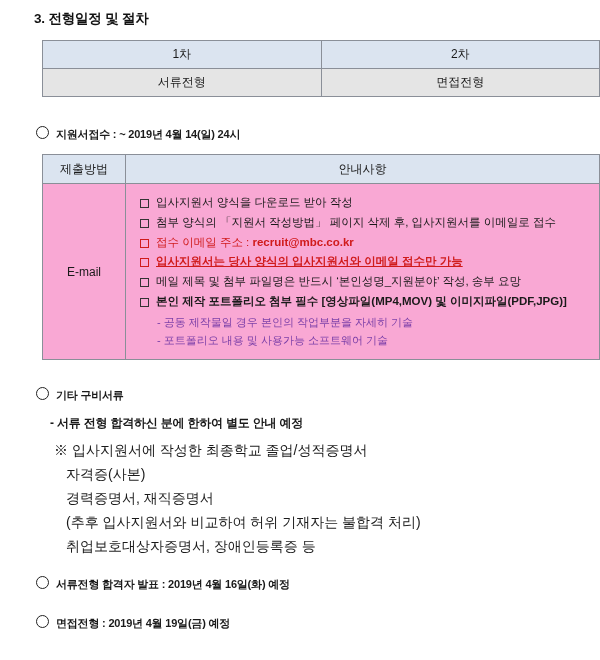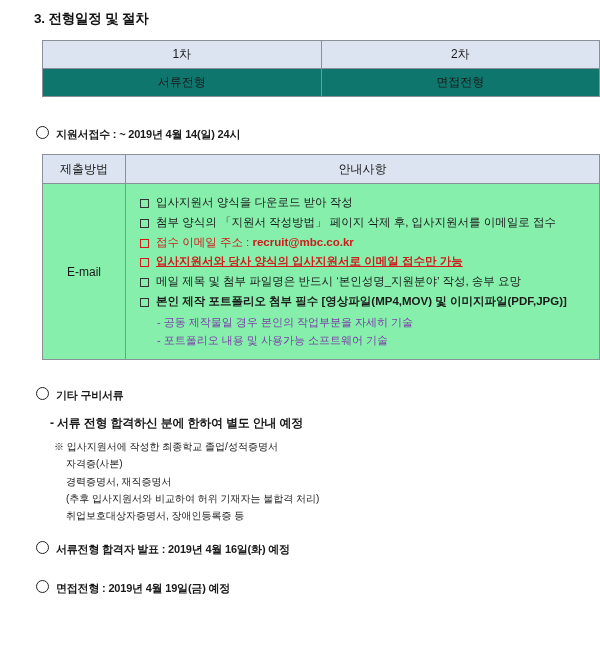--- a/index.html
+++ b/index.html
@@ -43,21 +43,21 @@
     text-align: center;
     font-size: 12px;
     font-weight: normal;
     color: #1a1a1a;
   }
   table.sched th {
     background: #dbe4f0;
     font-weight: normal;
   }
   table.sched td {
-    background: #0f766e;
+    background: #e5e5e5;
     text-align: center;
   }
   
   .bullet-line {
     display: flex;
     align-items: baseline;
     margin: 0 0 12px 4px;
     font-size: 11px;
     font-weight: bold;
     letter-spacing: -0.2px;
@@ -87,21 +87,21 @@
     border: 1px solid #8a8f98;
     background: #dbe4f0;
     height: 26px;
     font-size: 12px;
     font-weight: normal;
     color: #1a1a1a;
   }
   table.apply td {
     border: 1px solid #8a8f98;
     vertical-align: middle;
-    background: #86efac;
+    background: #f9a8d4;
   }
   td.method {
     text-align: center;
     font-size: 12px;
     width: 80px;
   }
   td.guide {
     padding: 10px 10px 10px 14px;
   }
   .guide-item {
@@ -138,21 +138,21 @@
   }
   
   .doc-note {
     font-size: 12px;
     font-weight: bold;
     margin: 0 0 6px 18px;
     letter-spacing: -0.2px;
   }
   .doc-list {
     margin: 0 0 0 22px;
-    font-size: 10px;
+    font-size: 14px;
     line-height: 1.72;
   }
   .indent2 { margin-left: 12px; }
   .gap-lg { height: 16px; }
   .gap-md { height: 10px; }
 </style>
 </head>
 <body>
 
 <div class="page">
@@ -200,21 +200,21 @@
           <span>첨부 양식의 「지원서 작성방법」 페이지 삭제 후, 입사지원서를 이메일로 접수</span>
         </div>
 
         <div class="guide-item red">
           <span class="sq" style="border-color:#d01b1b;"></span>
           <span><span>접수 이메일 주소 : </span><b>recruit@mbc.co.kr</b></span>
         </div>
 
         <div class="guide-item">
           <span class="sq" style="border-color:#d01b1b;"></span>
-          <span class="underline-red">입사지원서와 당사 양식의 입사지원서로 이메일 접수만 가능</span>
+          <span class="underline-red">입사지원서는 당사 양식의 입사지원서와 이메일 접수만 가능</span>
         </div>
 
         <div class="guide-item">
           <span class="sq"></span>
           <span>메일 제목 및 첨부 파일명은 반드시 ‘본인성명_지원분야’ 작성, 송부 요망</span>
         </div>
 
         <div class="guide-item">
           <span class="sq"></span>
           <span class="bold">본인 제작 포트폴리오 첨부 필수 [영상파일(MP4,MOV) 및 이미지파일(PDF,JPG)]</span>

